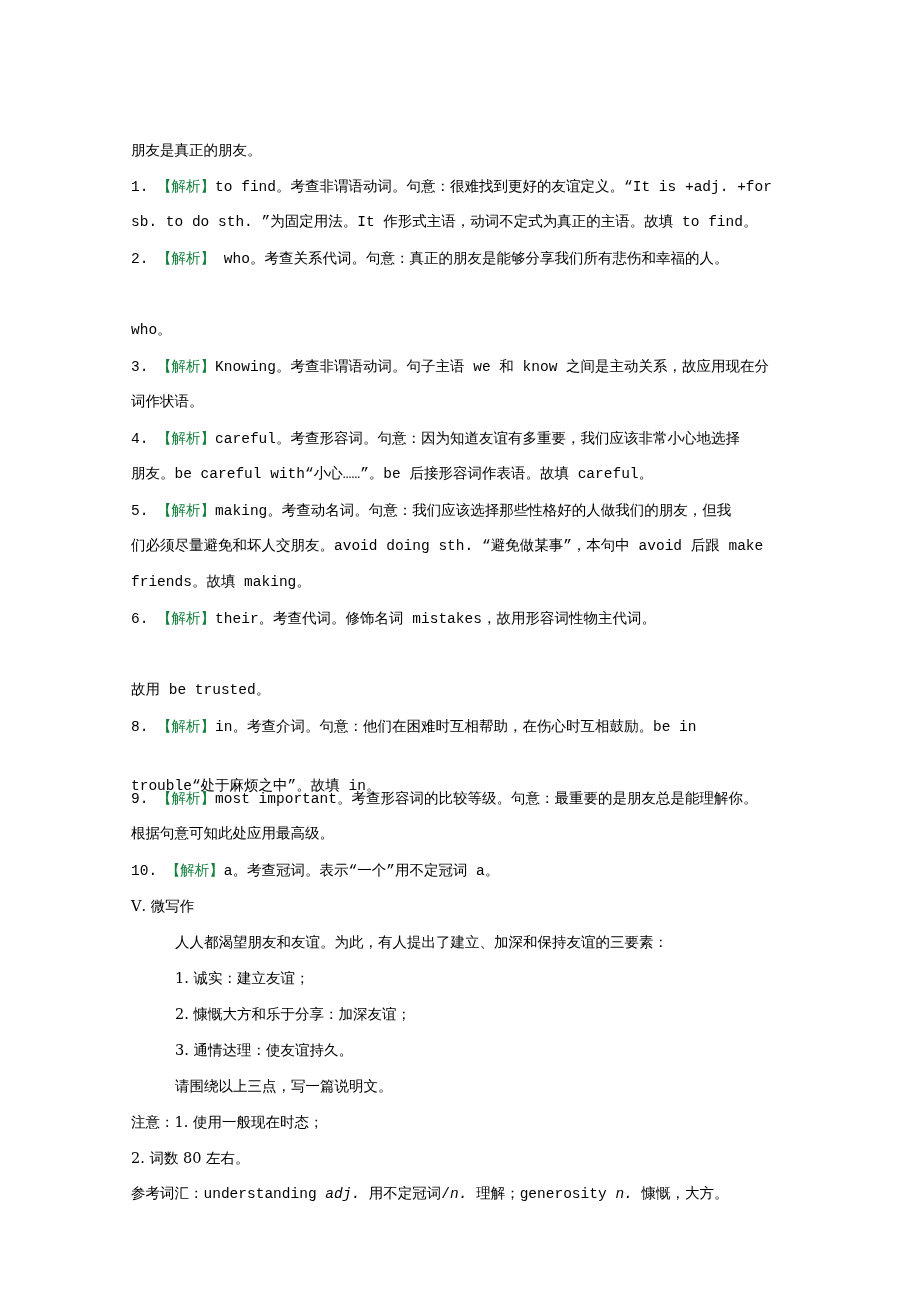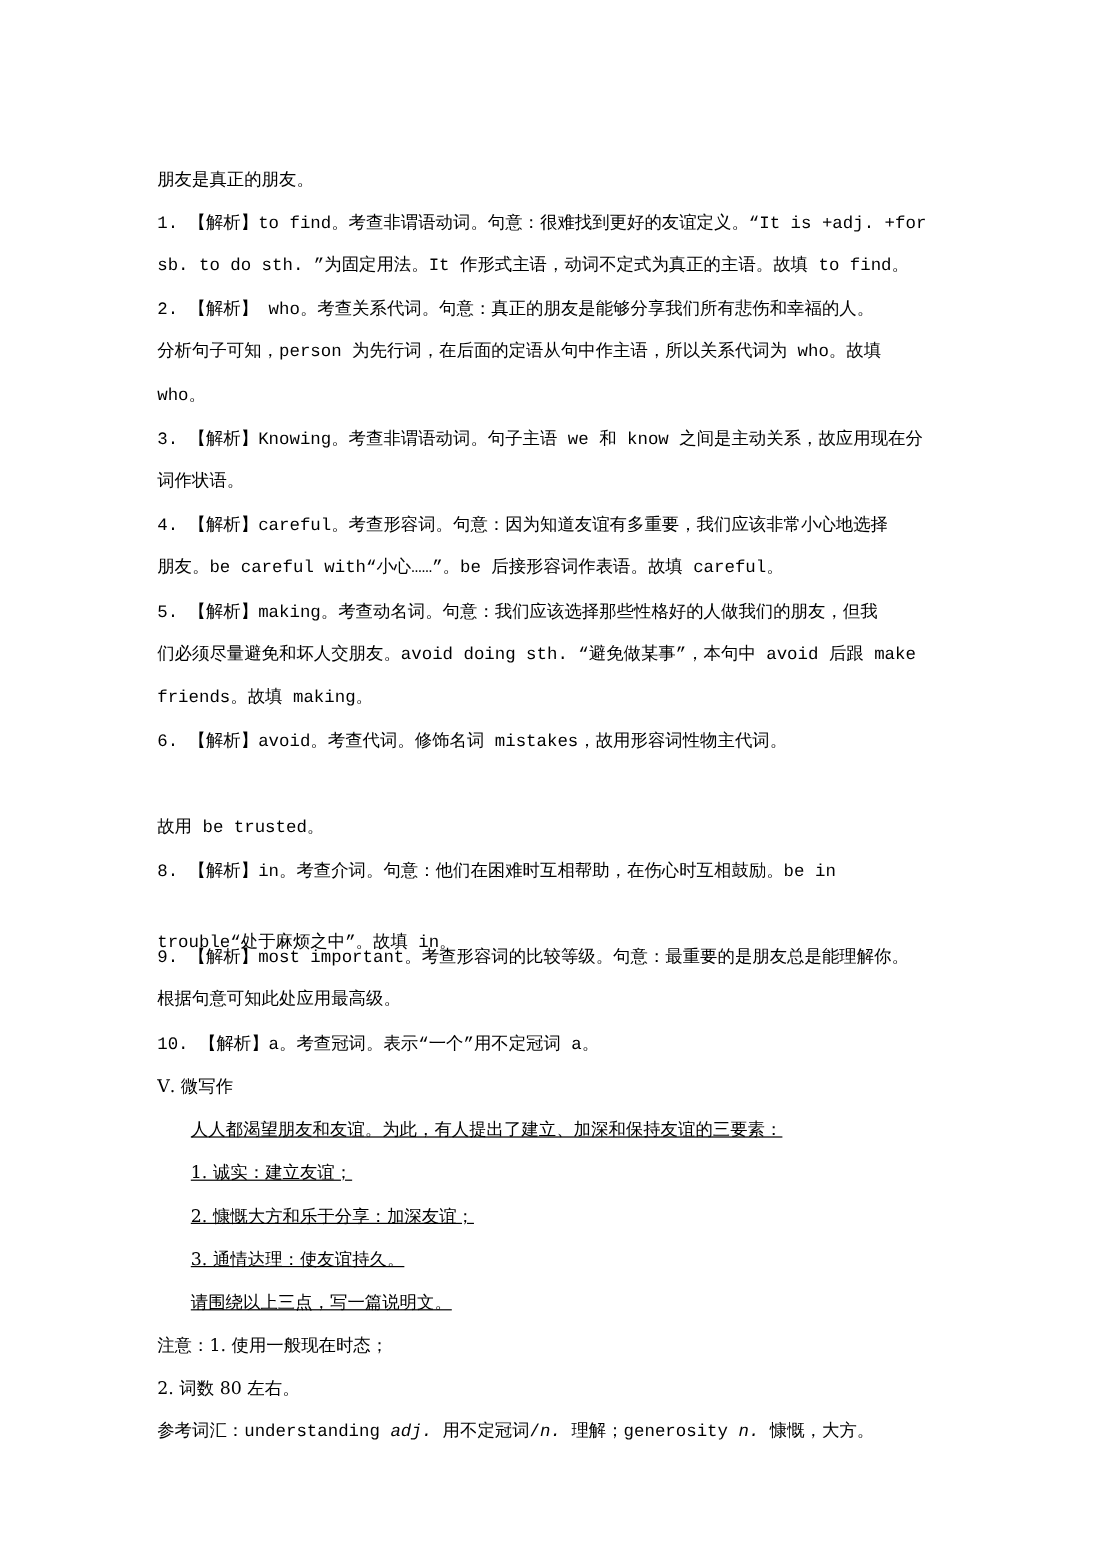--- a/index.html
+++ b/index.html
@@ -2,23 +2,23 @@
 <html><head>
 <meta charset="utf-8">
 <style>
   html, body { margin: 0; padding: 0; background: #ffffff; }
   body { width: 920px; height: 1302px; position: relative; overflow: hidden;
          font-family: "DejaVu Serif", "Liberation Serif", serif; color: #000; }
   .page { position: absolute; left: 0; top: 0; width: 920px; height: 1154px; background: #fff; margin-top: 20px; }
   .line { position: absolute; left: 131px; font-size: 14.5px; line-height: 20px; white-space: nowrap;
           font-family: "Liberation Mono", "DejaVu Sans Mono", monospace; letter-spacing: 0; }
   .line .cjk { font-family: "DejaVu Serif", "Liberation Serif", serif; }
-  .tag { color: #000000; font-family: "DejaVu Serif", serif; }
+  .tag { color: #15803d; font-family: "DejaVu Serif", serif; }
   .ital { font-style: italic; font-family: Liberation Mono, monospace; }
-  .indent1 { left: 159px; text-decoration: underline; }
+  .indent1 { left: 175px; }
 </style>
 </head>
 <body>
 
 <div class="page">
 
   <div class="line" style="top:120px">
     <span class="cjk">朋友是真正的朋友。</span>
   </div>
 
@@ -26,23 +26,20 @@
     <span>1.</span>
     <span class="tag">【解析】</span><span>to find。考查非谓语动词。句意：很难找到更好的友谊定义。“It is +adj.  +for</span>
   </div>
   <div class="line" style="top:192px">
     <span>sb.  to do sth. ”为固定用法。It 作形式主语，动词不定式为真正的主语。故填 to find。</span>
   </div>
 
   <div class="line" style="top:228px">
     <span>2.</span>
     <span class="tag">【解析】</span><span> who。考查关系代词。句意：真正的朋友是能够分享我们所有悲伤和幸福的人。</span>
-  </div>
-  <div class="line" style="top:264px">
-    <span>分析句子可知，person 为先行词，在后面的定语从句中作主语，所以关系代词为 who。故填</span>
   </div>
   <div class="line" style="top:300px">
     <span>who。</span>
   </div>
 
   <div class="line" style="top:336px">
     <span>3.</span>
     <span class="tag">【解析】</span><span>Knowing。考查非谓语动词。句子主语 we 和 know 之间是主动关系，故应用现在分</span>
   </div>
   <div class="line" style="top:372px">
@@ -63,21 +60,21 @@
   </div>
   <div class="line" style="top:516px">
     <span>们必须尽量避免和坏人交朋友。avoid doing sth. “避免做某事”，本句中 avoid 后跟 make</span>
   </div>
   <div class="line" style="top:552px">
     <span>friends。故填 making。</span>
   </div>
 
   <div class="line" style="top:588px">
     <span>6.</span>
-    <span class="tag">【解析】</span><span>avoid。考查代词。修饰名词 mistakes，故用形容词性物主代词。</span>
+    <span class="tag">【解析】</span><span>their。考查代词。修饰名词 mistakes，故用形容词性物主代词。</span>
   </div>
 
   <div class="line" style="top:660px">
     <span>故用 be trusted。</span>
   </div>
 
   <div class="line" style="top:696px">
     <span>8.</span>
     <span class="tag">【解析】</span><span>in。考查介词。句意：他们在困难时互相帮助，在伤心时互相鼓励。be in</span>
   </div>

